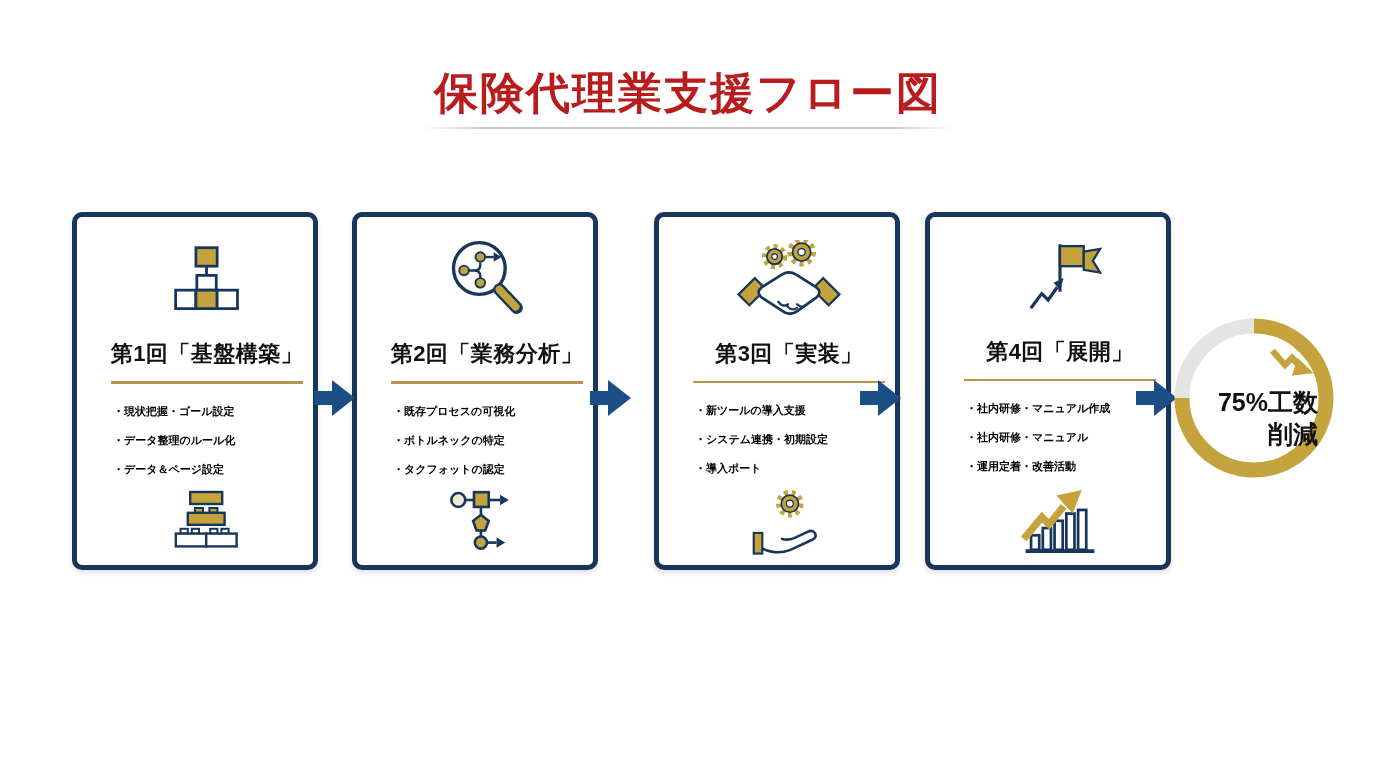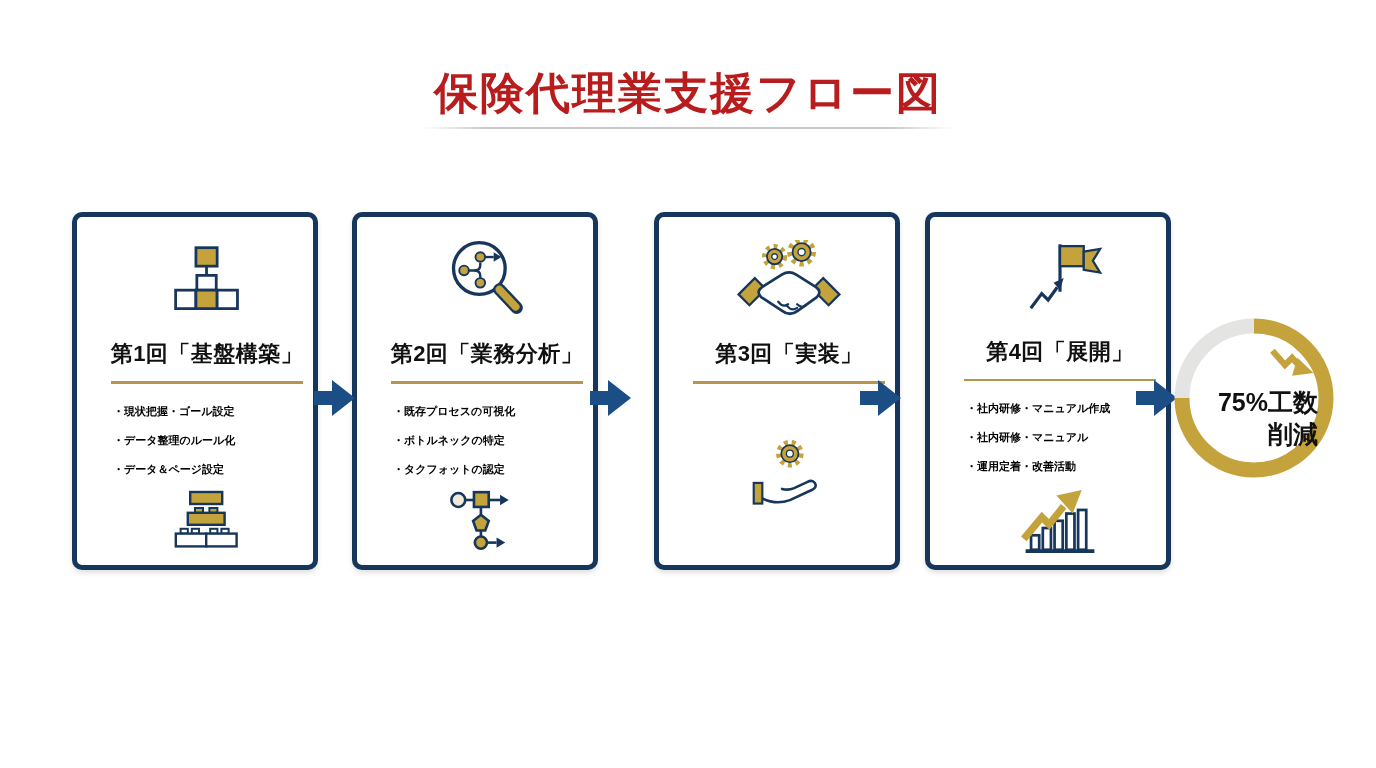--- a/index.html
+++ b/index.html
@@ -131,20 +131,25 @@
           <circle r="4" fill="#fff" stroke="#16365C" stroke-width="1.5"></circle>
         </g>
         <polygon points="4,60 22,42 34,54 16,72" fill="#C5A33C" stroke="#16365C" stroke-width="2.5"></polygon>
         <polygon points="116,60 98,42 86,54 104,72" fill="#C5A33C" stroke="#16365C" stroke-width="2.5"></polygon>
         <path d="M30,52 L52,38 q8,-5 16,0 L90,52 q7,5 1,11 L70,78 q-9,7 -18,0 L29,63 q-6,-6 1,-11 Z" fill="#fff" stroke="#16365C" stroke-width="3" stroke-linejoin="round"></path>
         <path d="M48,68 q5,7 11,3 M58,73 q5,6 11,2 M69,71 q5,5 10,1" fill="none" stroke="#16365C" stroke-width="2.5" stroke-linecap="round"></path>
       </svg>
     </div>
     <div class="card-title">第3回「実装」</div>
     <div class="card-divider"></div>
+    <div class="bullet-list">
+      <div class="bullet-line">・新ツールの導入支援</div>
+      <div class="bullet-line">・システム連携・初期設定</div>
+      <div class="bullet-line">・導入ポート</div>
+    </div>
     <div class="icon-bottom">
       <svg viewBox="0 0 90 86" width="78" height="74">
         <g transform="translate(46,24)">
           <circle r="13" fill="none" stroke="#C5A33C" stroke-width="6" stroke-dasharray="4.6 4.4"></circle>
           <circle r="10" fill="#C5A33C" stroke="#16365C" stroke-width="2"></circle>
           <circle r="4" fill="#fff" stroke="#16365C" stroke-width="1.5"></circle>
         </g>
         <path d="M14,76 q16,8 32,2 l26,-12 q6,-3 3,-8 -3,-4 -9,-1 l-15,7 q-7,3 -14,1" fill="#fff" stroke="#16365C" stroke-width="3" stroke-linejoin="round" stroke-linecap="round"></path>
         <rect x="4" y="58" width="10" height="24" fill="#C5A33C" stroke="#16365C" stroke-width="2.5"></rect>
       </svg>

